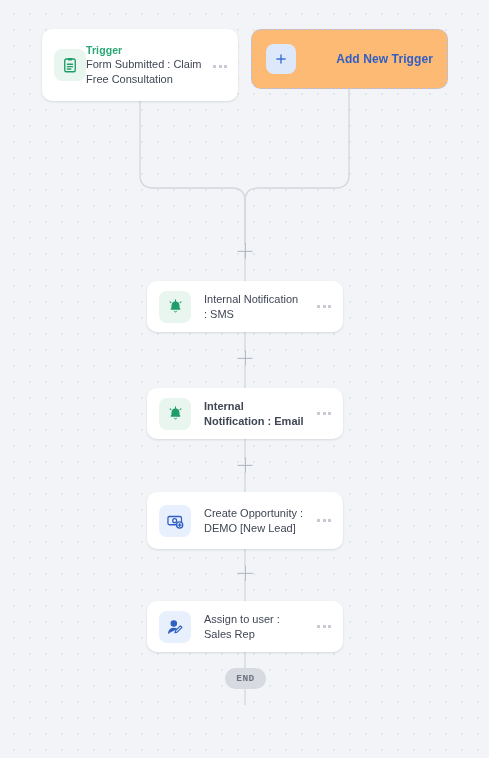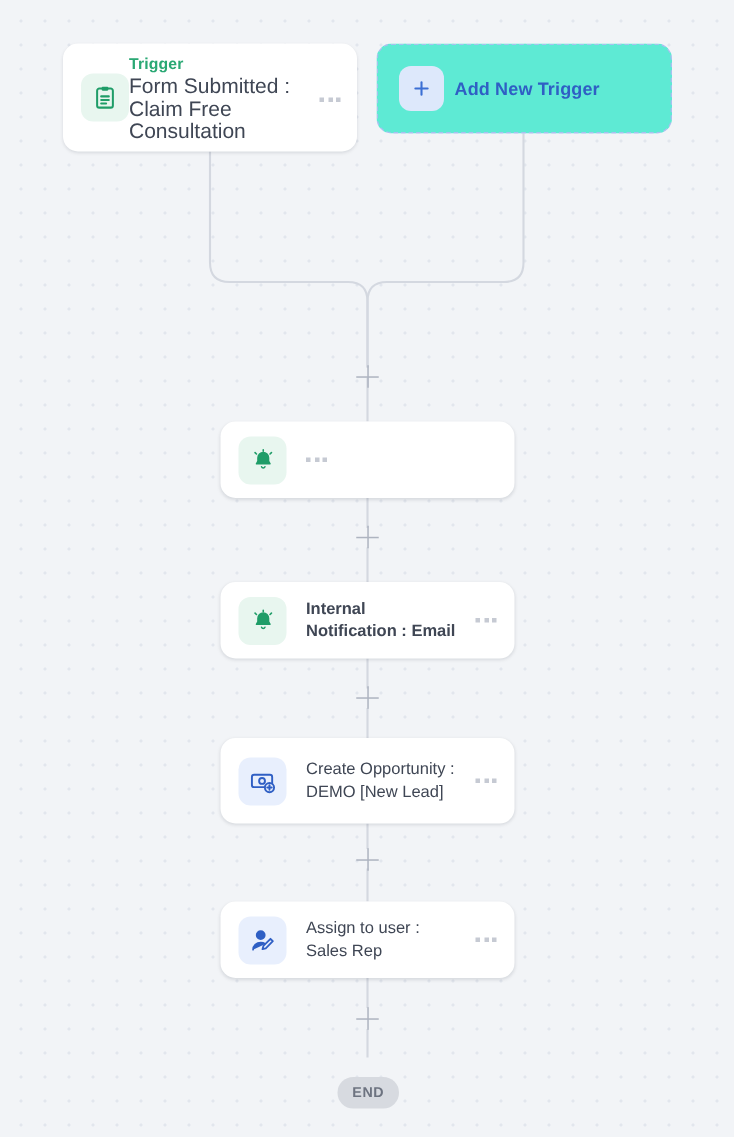--- a/index.html
+++ b/index.html
@@ -117,45 +117,46 @@
   }
   #trigger-card .trigger-label {
     color: #2aa874;
     font-size: 10.5px;
     font-weight: bold;
     line-height: 14px;
     letter-spacing: 0.1px;
   }
   #trigger-card .trigger-desc {
     color: #3f4654;
-    font-size: 14px;
+    font-size: 11px;
     line-height: 15px;
     padding-right: 2px;
   }
   #trigger-card .dots {
     position: absolute;
     right: 11px;
     top: 36px;
   }
 
   
   #add-trigger-card {
     position: absolute;
     left: 251px;
     top: 29px;
     width: 197px;
     height: 60px;
     border: 1.3px dashed #a9c0f0;
     border-radius: 10px;
-    background: #5eead4;
+    background: #fdba74;
     display: flex;
     align-items: center;
     padding: 0 14px;
     gap: 7px;
     cursor: pointer;
+    justify-content: space-between;
   }
   #add-trigger-card .plus-icon-box {
     width: 30px;
     height: 30px;
     border-radius: 8px;
     background: #dde8fb;
     display: flex;
     align-items: center;
     justify-content: center;
     color: #3b6fd4;
@@ -185,29 +186,30 @@
 
   #card-sms      { top: 281px; height: 51px; }
   #card-email    { top: 388px; height: 51px; font-weight: bold; }
   #card-opp      { top: 492px; height: 57px; }
   #card-assign   { top: 601px; height: 51px; }
 
   
   #end-node {
     position: absolute;
     left: 225px;
-    top: 718px;
+    top: 668px;
     width: 41px;
     height: 21px;
     border-radius: 11px;
     background: #d7dae0;
     display: flex;
     align-items: center;
     justify-content: center;
     cursor: pointer;
+    font-family: Liberation Mono, monospace;
   }
   #end-node span {
     color: #6d7380;
     font-size: 9.5px;
     font-weight: bold;
     letter-spacing: 0.4px;
   }
 </style>
 </head>
 <body>
@@ -269,20 +271,23 @@
   <div class="plus-marker" style="left:245px; top:679px;"></div>
 
   <div class="card action-card" id="card-sms">
     <div class="icon-box green">
       <svg width="17" height="17" viewBox="0 0 24 24" fill="#1f9d68" stroke="#1f9d68" stroke-width="1.4" stroke-linecap="round" stroke-linejoin="round">
         <path d="M12 5.2a5 5 0 0 0-5 5v3.2l-1.4 2.4h12.8L17 13.4v-3.2a5 5 0 0 0-5-5z"></path>
         <path d="M10.4 18.6a1.7 1.7 0 0 0 3.2 0" fill="none"></path>
         <path d="M5.6 6.6 4.3 5.3M18.4 6.6l1.3-1.3M12 4V2.6" fill="none" stroke-width="1.5"></path>
       </svg>
     </div>
+    <div class="card-body">
+      <div class="action-label">Internal Notification : SMS</div>
+    </div>
     <div class="dots">
       <i></i>
         <i></i>
         <i></i>
     </div>
   </div>
 
   <div class="card action-card" id="card-email">
     <div class="icon-box green">
       <svg width="17" height="17" viewBox="0 0 24 24" fill="#1f9d68" stroke="#1f9d68" stroke-width="1.4" stroke-linecap="round" stroke-linejoin="round">

